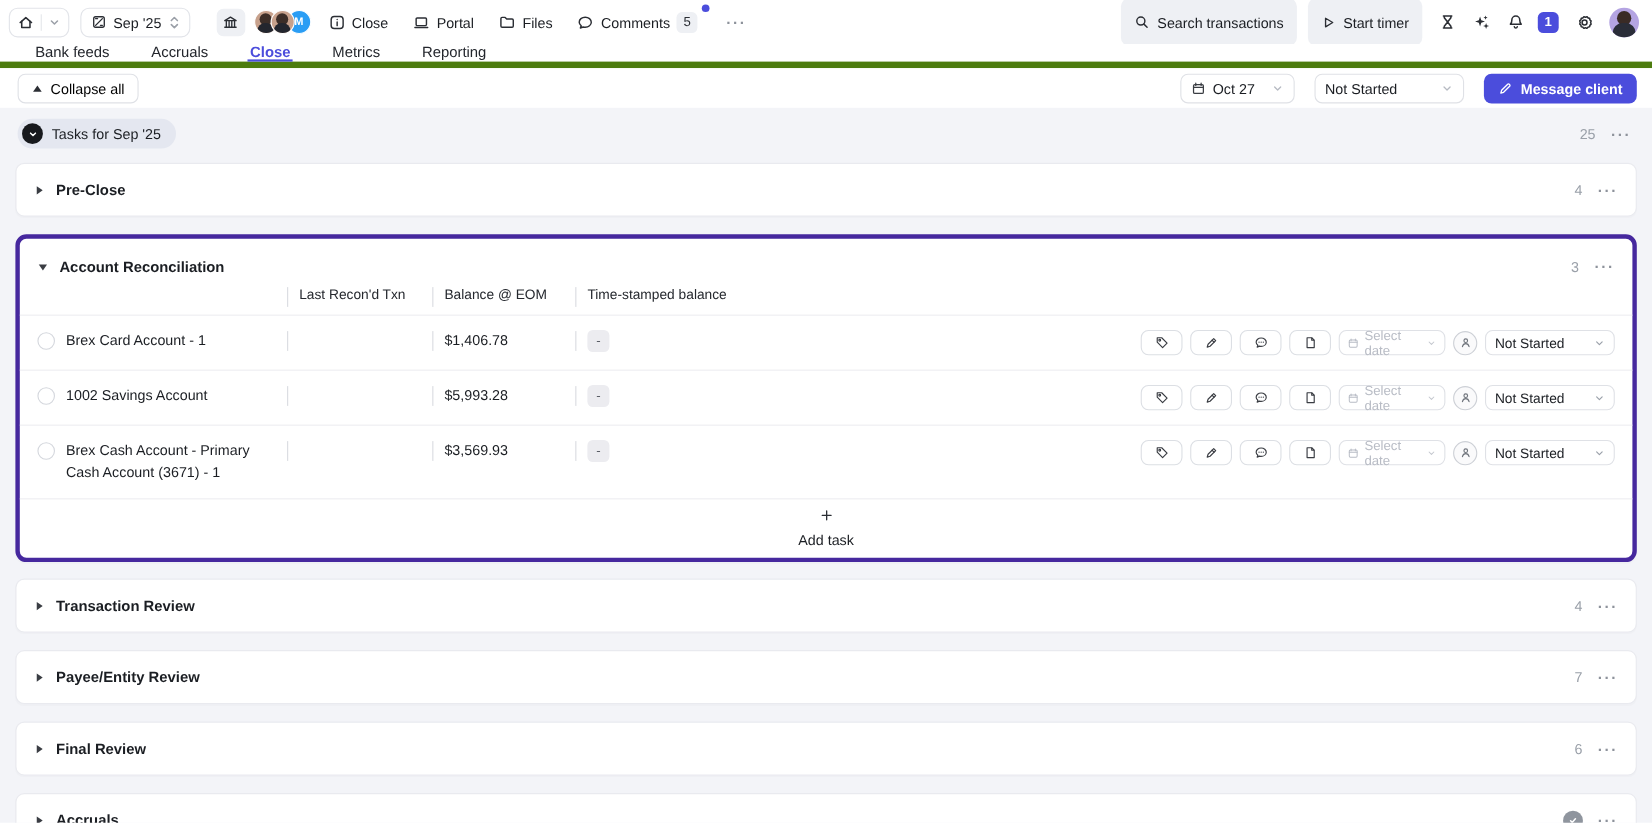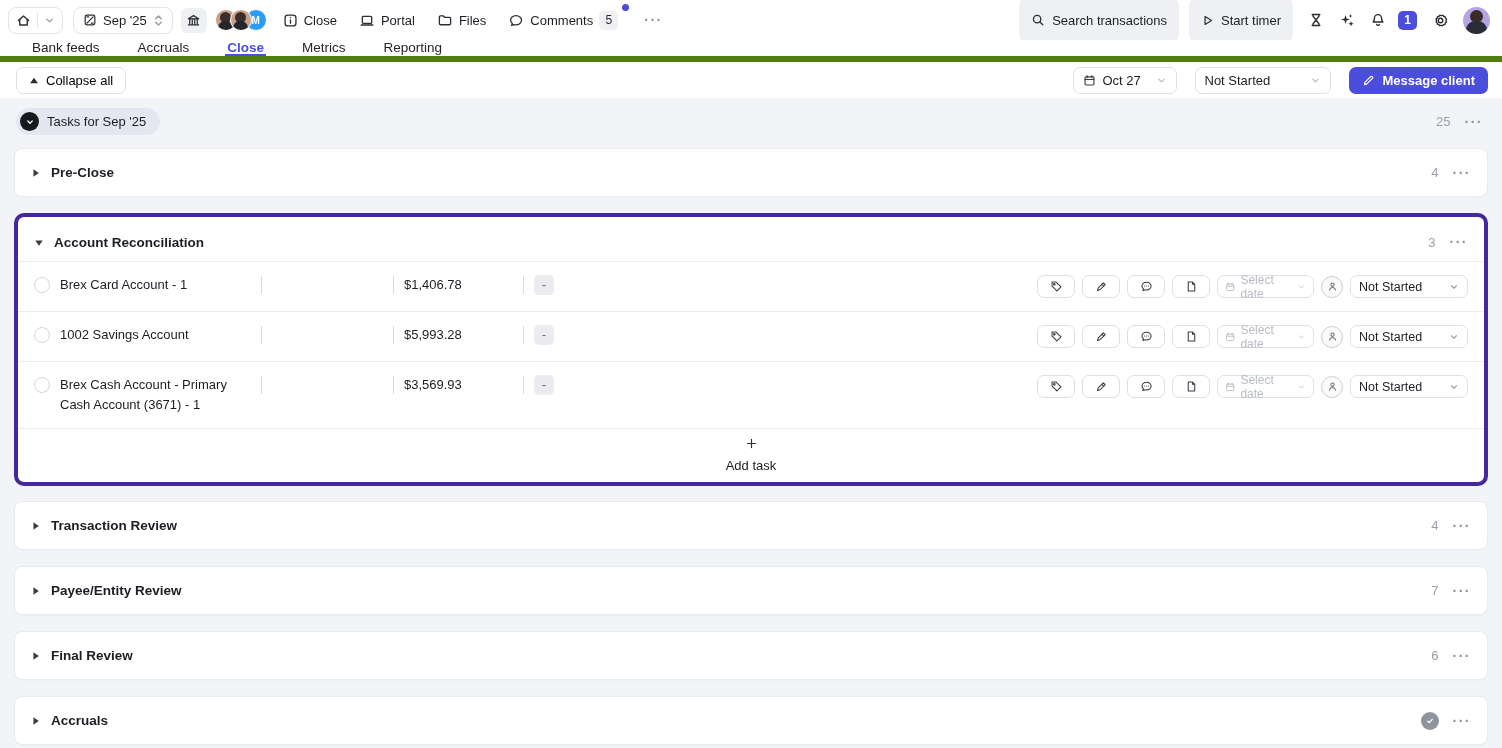--- a/index.html
+++ b/index.html
@@ -8,21 +8,21 @@
   .app { width:1502px; height:748px; display:flex; flex-direction:column; }
   svg { display:block; }
 
   
   .topbar { height:40px; display:flex; align-items:center; justify-content:space-between; padding:0 12px 0 8px; background:#fff; flex:none; }
   .tb-left, .tb-right { display:flex; align-items:center; }
   .ctl { display:flex; align-items:center; border:1px solid #e2e4e9; border-radius:8px; height:27px; background:#fff; }
   .home-group { padding:0 7px; gap:6px; margin-right:10px; }
   .vdiv { width:1px; height:15px; background:#e4e6ea; }
   .select-client { width:190px; padding:0 8px 0 12px; justify-content:space-between; margin-right:12px; font-weight:500; }
-  .select-period { padding:0 8px 0 9px; gap:6px; margin-right:8px; font-weight:500; }
+  .select-period { padding:0 8px 0 9px; gap:6px; margin-right:24px; font-weight:500; }
   .iconbtn-gray { width:26px; height:25px; background:#eef0f4; border:none; border-radius:6px; display:flex; align-items:center; justify-content:center; margin-right:8px; cursor:pointer; }
   .avatars { display:flex; align-items:center; margin-right:16px; }
   .av { width:22px; height:22px; border-radius:50%; border:1.5px solid #fff; flex:none; }
   .av + .av { margin-left:-7px; }
   .av-photo { background:#c7a18c; overflow:hidden; position:relative; }
   .av-photo::before { content:""; position:absolute; left:4px; top:2px; width:11px; height:11px; border-radius:50%; background:#3c2e28; }
   .av-photo::after { content:""; position:absolute; left:2px; top:11px; width:15px; height:10px; border-radius:7px 7px 0 0; background:#23262e; }
   .av-blue { background:#2a9df4; color:#fff; font-size:10px; font-weight:700; display:flex; align-items:center; justify-content:center; }
   .linkbtn { display:flex; align-items:center; gap:6px; background:none; border:none; font:inherit; color:#1b1e23; margin-right:22px; cursor:pointer; position:relative; }
   .cbadge { min-width:19px; height:19px; padding:0 4px; background:#eef0f4; border-radius:5px; font-size:12px; display:flex; align-items:center; justify-content:center; color:#2a2d33; }
@@ -334,20 +334,36 @@
               <path d="M1.5 2.5h9L6 9z"></path>
             </svg>
         </span>
         <span class="sec-title">Account Reconciliation</span>
         <span class="sec-right">
           <span class="count">3</span>
           <span class="more-glyph">···</span>
         </span>
       </div>
 
+      <div class="trow head">
+        <span class="cb ghost"></span>
+        <span class="tname"></span>
+        <span class="tcol col-recon">
+            <span class="sep"></span>
+            <span>Last Recon'd Txn</span>
+          </span>
+        <span class="tcol col-bal">
+            <span class="sep"></span>
+            <span>Balance @ EOM</span>
+          </span>
+        <span class="tcol col-stamp">
+            <span class="sep"></span>
+            <span>Time-stamped balance</span>
+          </span>
+      </div>
 
       <div class="trow">
         <span class="cb"></span>
         <span class="tname">Brex Card Account - 1</span>
         <span class="tcol col-recon">
             <span class="sep"></span>
             <span></span>
           </span>
         <span class="tcol col-bal">
             <span class="sep"></span>

